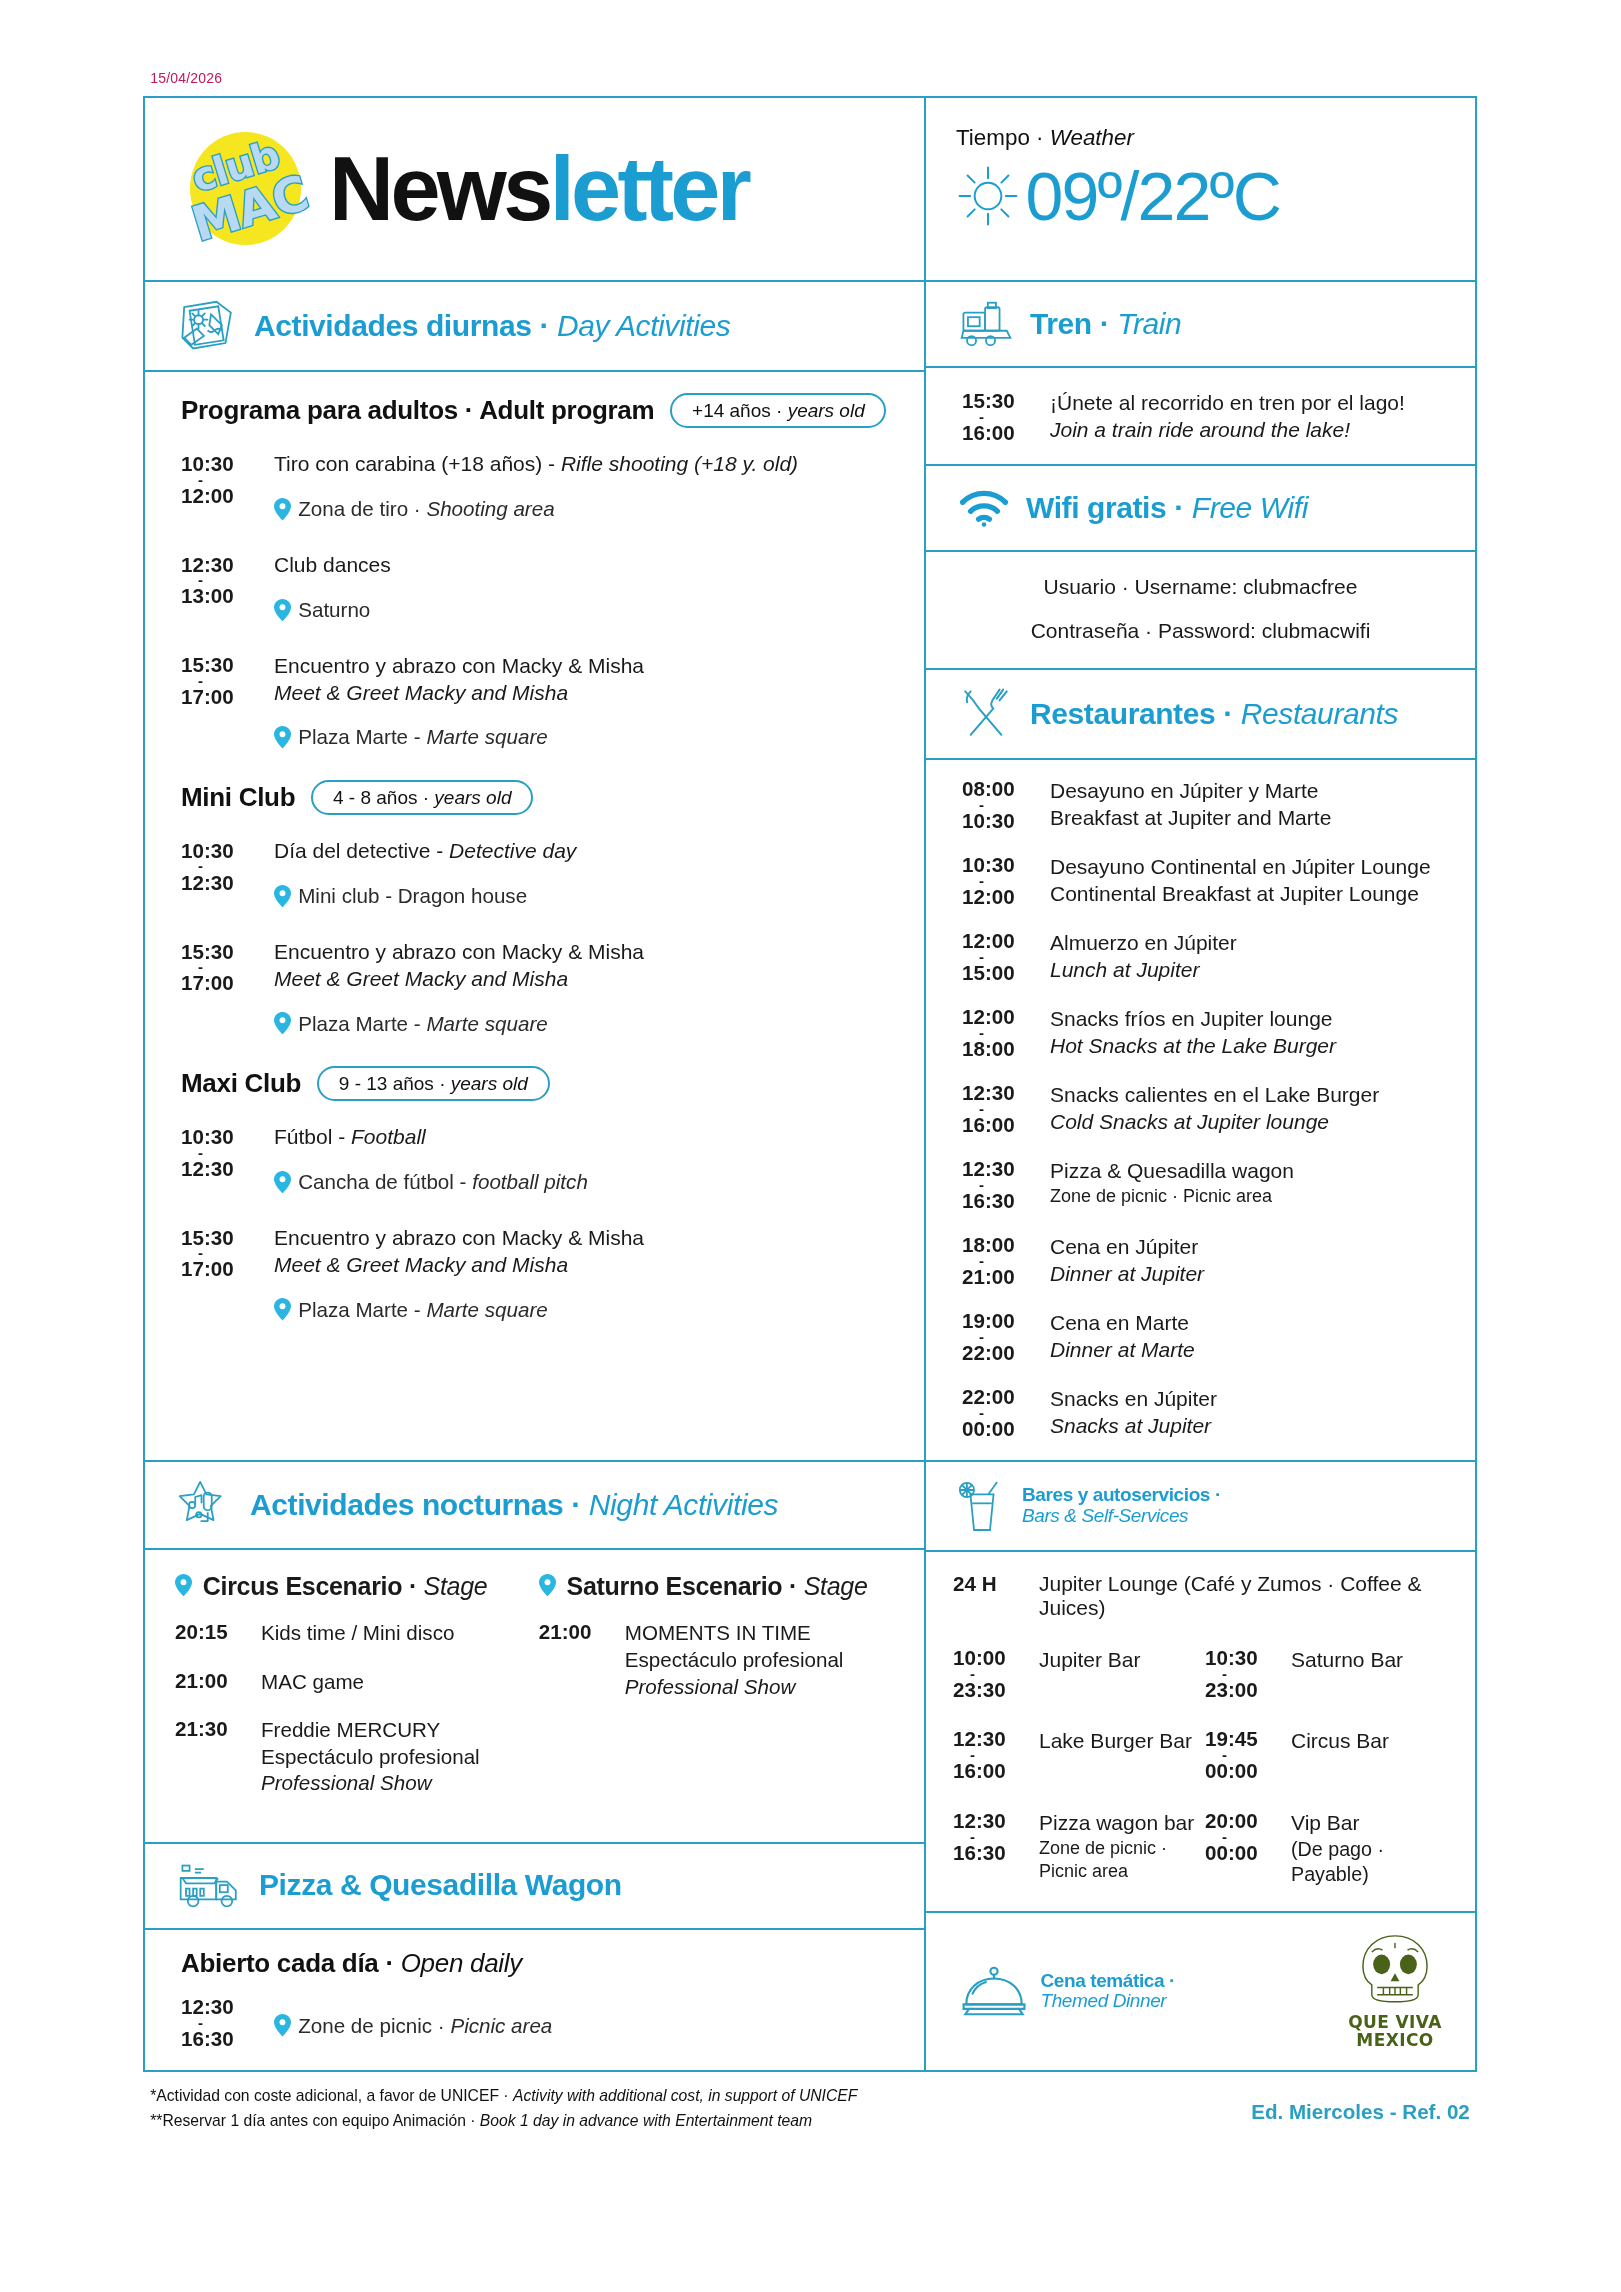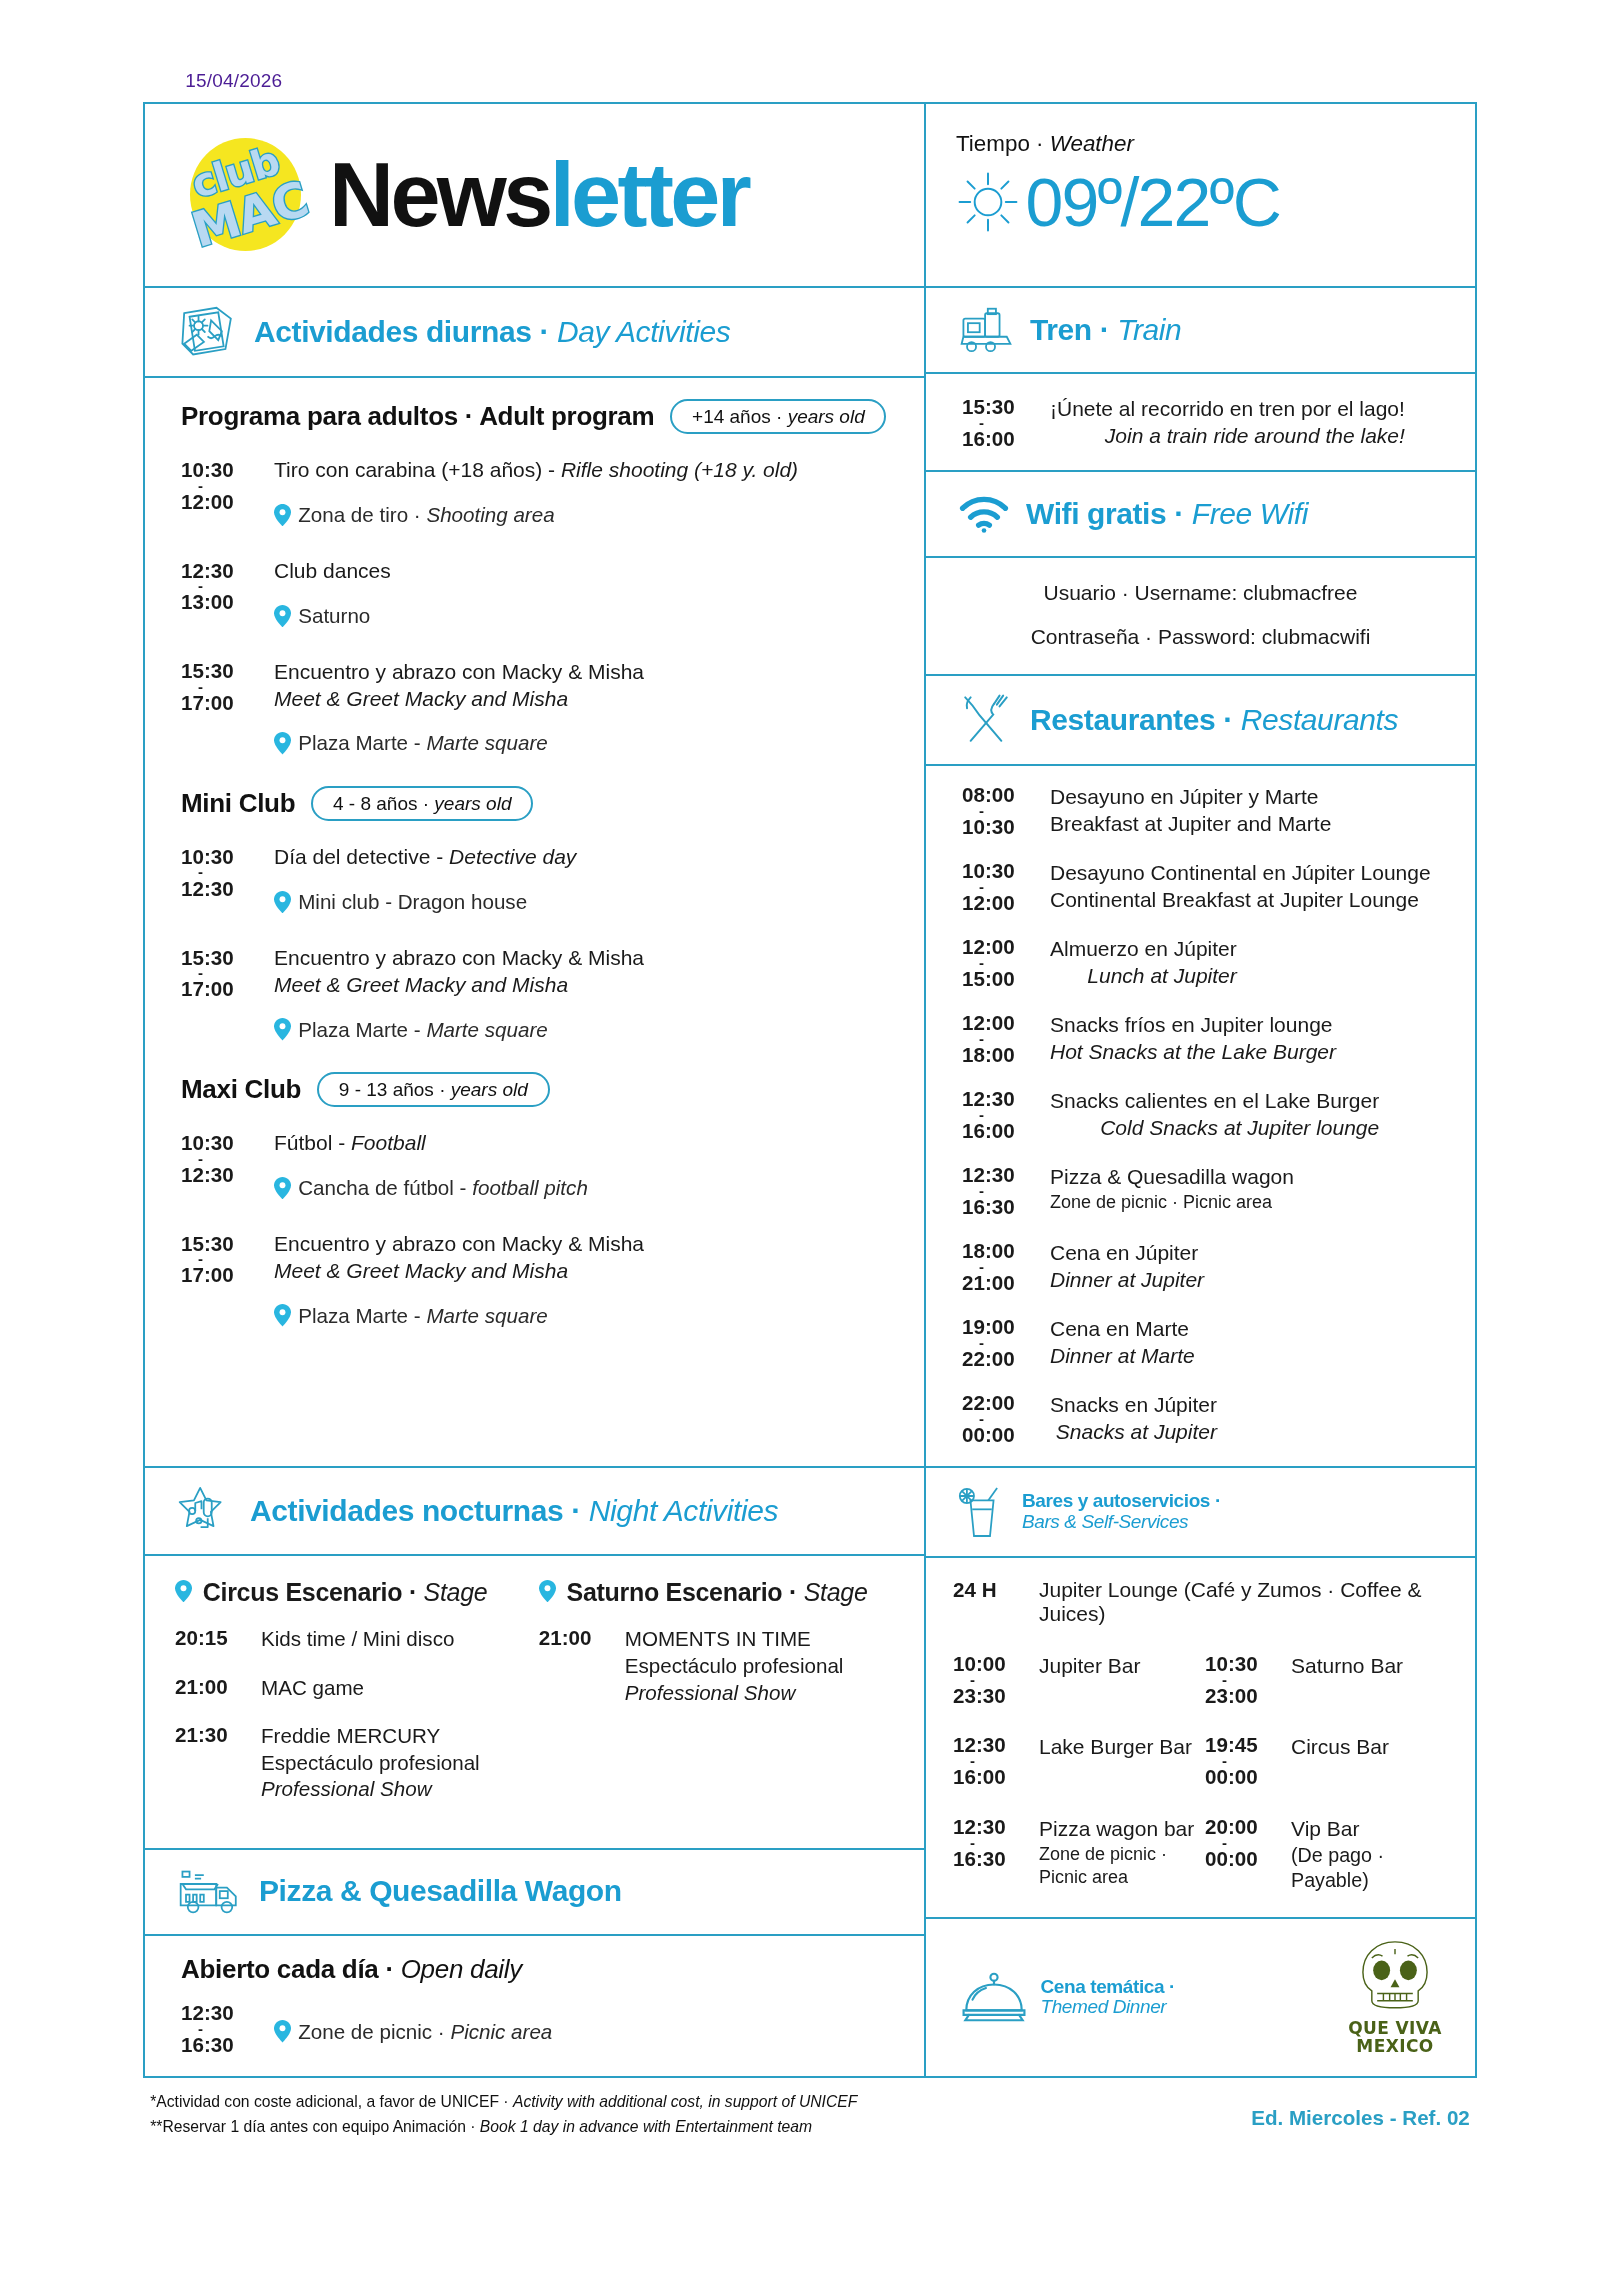--- a/index.html
+++ b/index.html
@@ -4,21 +4,21 @@
 <style>
   * { box-sizing: border-box; margin: 0; padding: 0; }
   html, body {
     width: 1621px; height: 2293px;
     background: #ffffff;
     font-family: "Liberation Sans", sans-serif;
     color: #1a1a1a;
   }
   .page { width: 1621px; height: 2293px; padding: 70px 143px 0 143px; position: relative; }
 
-  .date-line { color: #4c1d95; font-size: 19px; letter-spacing: 0.2px; margin-bottom: 9.9px; padding-left: 7.2px; margin-left: 35px; }
+  .date-line { color: #be185d; font-size: 14px; letter-spacing: 0.2px; margin-bottom: 9.9px; padding-left: 7.2px; }
 
   .frame { border: 2.7px solid #2a9fc4; width: 1334px; }
 
   
   .masthead { display: flex; align-items: stretch; border-bottom: 2.7px solid #2a9fc4; }
   .masthead-left { flex: 0 0 781px; display: flex; align-items: center; padding: 23px 0 23px 32px; border-right: 2.7px solid #2a9fc4; }
   .masthead-right { flex: 1; padding: 27px 0 0 30px; }
 
   .logo { width: 136px; height: 136px; position: relative; flex: 0 0 136px; }
   .logo .disc { position: absolute; left: 12.5px; top: 10.7px; width: 111px; height: 113px; background: #f5e620; border-radius: 50%; }
@@ -71,21 +71,21 @@
   .ev .loc i { font-style: italic; }
   .pin { display: inline-block; flex: 0 0 auto; margin-right: 7.2px; position: relative; top: 1.8px; }
 
   
   .row2 { display: flex; margin-bottom: 21.5px; }
   .row2:last-child { margin-bottom: 0; }
   .row2 .tm { flex: 0 0 88px; font-size: 20.6px; font-weight: 700; line-height: 1.08; }
   .row2 .tm .dash { display: block; font-size: 15px; line-height: .55; margin: 0.9px 0 0.9px 17px; }
   .row2 .bd .a { font-size: 21px; line-height: 1.28; }
   .row2 .bd .b { font-size: 21px; line-height: 1.28; }
-  .row2 .bd .b.it { font-style: italic; text-align: right; }
+  .row2 .bd .b.it { font-style: italic; }
   .row2 .bd .b.small { font-size: 18px; }
 
   
   .wifi-lines { padding: 23px 0 25px 0; text-align: center; }
   .wifi-lines div { font-size: 21px; margin-bottom: 19.7px; }
   .wifi-lines div:last-child { margin-bottom: 0; }
 
   
   .stages { display: flex; padding: 19.7px 21.5px 23px 30px; }
   .stage { flex: 1; }

